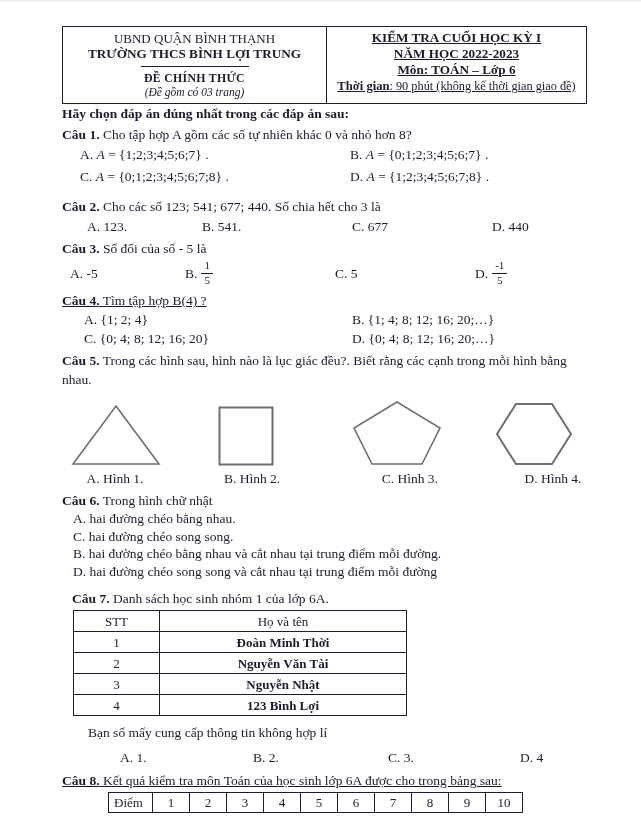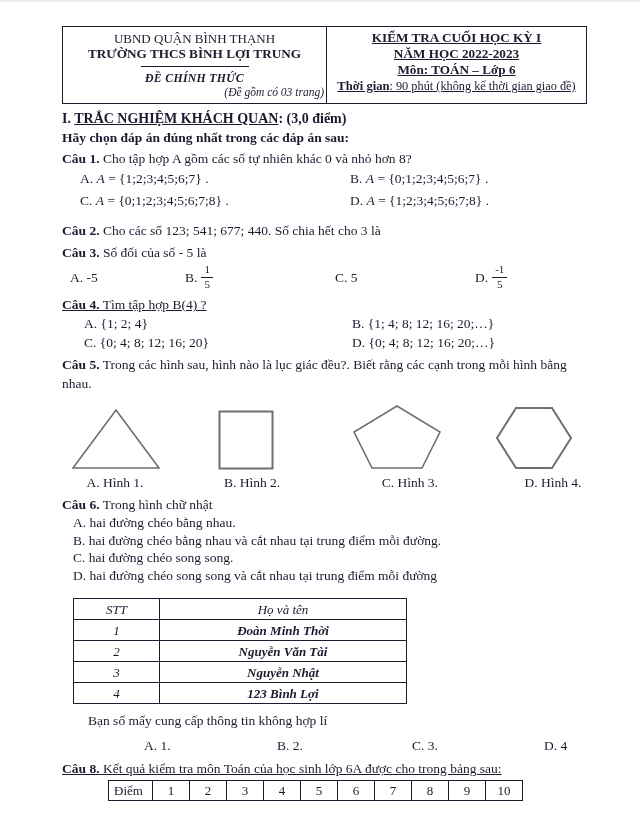--- a/index.html
+++ b/index.html
@@ -12,22 +12,22 @@
   .page{padding:26px 50px 0 62px;}
 
   
   .header-box{display:flex;width:525px;border:1.6px solid #1c1c30;box-sizing:border-box;}
   .hcell{text-align:center;box-sizing:border-box;}
   .hleft{width:264px;border-right:1.6px solid #1c1c30;padding:4px 2px 3px;}
   .hright{flex:1;padding:3px 2px 2px;text-decoration:underline;}
   .h-org{font-size:13px;line-height:15px;}
   .h-school{font-size:13.2px;font-weight:bold;line-height:16px;}
   .h-rule{width:108px;border-top:1.5px solid #1c1c30;margin:4px auto 4px;}
-  .h-extype{font-size:11.8px;font-weight:bold;line-height:14px;letter-spacing:.3px;font-style:italic;}
-  .h-note{font-size:11.5px;font-style:italic;line-height:15px;text-align:right;}
+  .h-extype{font-size:11.8px;font-weight:bold;line-height:14px;letter-spacing:.3px;}
+  .h-note{font-size:11.5px;font-style:italic;line-height:15px;}
   .h-title,.h-year,.h-subject{font-size:13.2px;font-weight:bold;line-height:16px;}
   .h-time{font-size:12.3px;line-height:16px;}
   .h-time b{font-size:12.6px;}
 
   .sec-title{font-weight:bold;font-size:14px;margin-top:5px;line-height:19px;}
   .sec-title .u{text-decoration:underline;}
   .instr{font-weight:bold;margin-top:0;}
 
   .qline{margin-top:2px;}
   .qlabel{font-weight:bold;}
@@ -55,30 +55,30 @@
   .shape-svg{display:block;margin:0 auto;}
   .shape-caption-row{display:flex;margin-top:3px;gap:8px;}
   .shape-caption-row .cap{text-align:center;white-space:nowrap;}
   .cap1{margin-left:8px;width:92px;} .cap2{margin-left:56px;width:56px;}
   .cap3{margin-left:78px;width:90px;} .cap4{margin-left:53px;width:78px;}
 
   .q6opt{margin-left:11px;line-height:17.6px;}
 
   table{border-collapse:collapse;}
   td{border:1.4px solid #1c1c30;text-align:center;font-size:13px;padding:0 4px;}
-  .t7{margin:14px 0 0 11px;font-style:italic;}
+  .t7{margin:2px 0 0 11px;}
   .t7 td{height:20px;}
   .t7 .c-stt{width:77px;} .t7 .c-name{width:238px;}
   .t7 .bname{font-weight:bold;}
   .t8{margin:2px 0 0 46px;}
   .t8 td{height:19px;width:37px;box-sizing:border-box;}
   .t8 td.first{width:44px;text-align:left;padding-left:5px;margin-top:12px;}
 
   .q7-question{margin-left:26px;margin-top:7px;}
-  .row4b{display:flex;margin-left:82px;margin-top:6px;line-height:19px;}
+  .row4b{display:flex;margin-left:58px;margin-top:6px;line-height:19px;}
   .row4b .c1{width:133px;} .row4b .c2{width:135px;} .row4b .c3{width:132px;}
 </style>
 </head>
 <body>
 
 <div class="top-edge"></div>
 
 <div class="page">
 
   <div class="header-box">
@@ -90,34 +90,39 @@
       <div class="h-note">(Đề gồm có 03 trang)</div>
     </div>
     <div class="hcell hright">
       <div class="h-title">KIỂM TRA CUỐI HỌC KỲ I</div>
       <div class="h-year">NĂM HỌC 2022-2023</div>
       <div class="h-subject">Môn: TOÁN – Lớp 6</div>
       <div class="h-time"><b>Thời gian</b><span>: 90 phút (không kể thời gian giao đề)</span></div>
     </div>
   </div>
 
-  <div class="sec-title"><span>I. </span><span class="u">TRẮC NGHIỆM KHÁCH QUAN</span><span>: (3,0 điểm)</span></div>
   <div class="instr">Hãy chọn đáp án đúng nhất trong các đáp án sau:</div>
 
   <div class="qline"><span class="qlabel">Câu 1.</span><span> Cho tập hợp A gồm các số tự nhiên khác 0 và nhỏ hơn 8?</span></div>
   <div class="row2">
     <span class="c1"><span>A. </span><span class="mathvar">A</span><span> = {1;2;3;4;5;6;7} .</span></span>
     <span><span>B. </span><span class="mathvar">A</span><span> = {0;1;2;3;4;5;6;7} .</span></span>
   </div>
   <div class="row2">
     <span class="c1"><span>C. </span><span class="mathvar">A</span><span> = {0;1;2;3;4;5;6;7;8} .</span></span>
     <span><span>D. </span><span class="mathvar">A</span><span> = {1;2;3;4;5;6;7;8} .</span></span>
   </div>
 
   <div class="qline mt9"><span class="qlabel">Câu 2.</span><span> Cho các số 123; 541; 677; 440. Số chia hết cho 3 là</span></div>
+  <div class="row4">
+    <span class="c1">A. 123.</span>
+    <span class="c2">B. 541.</span>
+    <span class="c3">C. 677</span>
+    <span>D. 440</span>
+  </div>
 
   <div class="qline mt3"><span class="qlabel">Câu 3.</span><span> Số đối của số  - 5 là</span></div>
   <div class="row4 frac-row">
     <span class="c1">A. -5</span>
     <span class="c2"><span>B.</span><span class="frac">
           <span class="num">1</span>
           <span class="den">5</span>
         </span></span>
     <span class="c3">C. 5</span>
     <span><span>D.</span><span class="frac">
@@ -161,24 +166,25 @@
   </div>
   <div class="shape-caption-row">
     <span class="cap cap1">A. Hình 1.</span>
     <span class="cap cap2">B. Hình 2.</span>
     <span class="cap cap3">C. Hình 3.</span>
     <span class="cap cap4">D. Hình 4.</span>
   </div>
 
   <div class="qline mt3"><span class="qlabel">Câu 6.</span><span> Trong hình chữ nhật</span></div>
   <div class="q6opt">A. hai đường chéo bằng nhau.</div>
+  <div class="q6opt">C. hai đường chéo song song.</div>
   <div class="q6opt">B. hai đường chéo bằng nhau và cắt nhau tại trung điểm mỗi đường.</div>
-  <div class="q6opt">C. hai đường chéo song song.</div>
   <div class="q6opt">D. hai đường chéo song song và cắt nhau tại trung điểm mỗi đường</div>
 
+  <div class="qline mt9" style="margin-left:10px;"><span class="qlabel">Câu 7.</span><span>  Danh sách học sinh nhóm 1 của lớp  6A.</span></div>
   <table class="t7">
     <tbody>
         <tr>
       <td class="c-stt">STT</td>
       <td class="c-name">Họ và tên</td>
     </tr>
     <tr>
       <td>1</td>
       <td class="bname">Đoàn Minh Thời</td>
     </tr>

